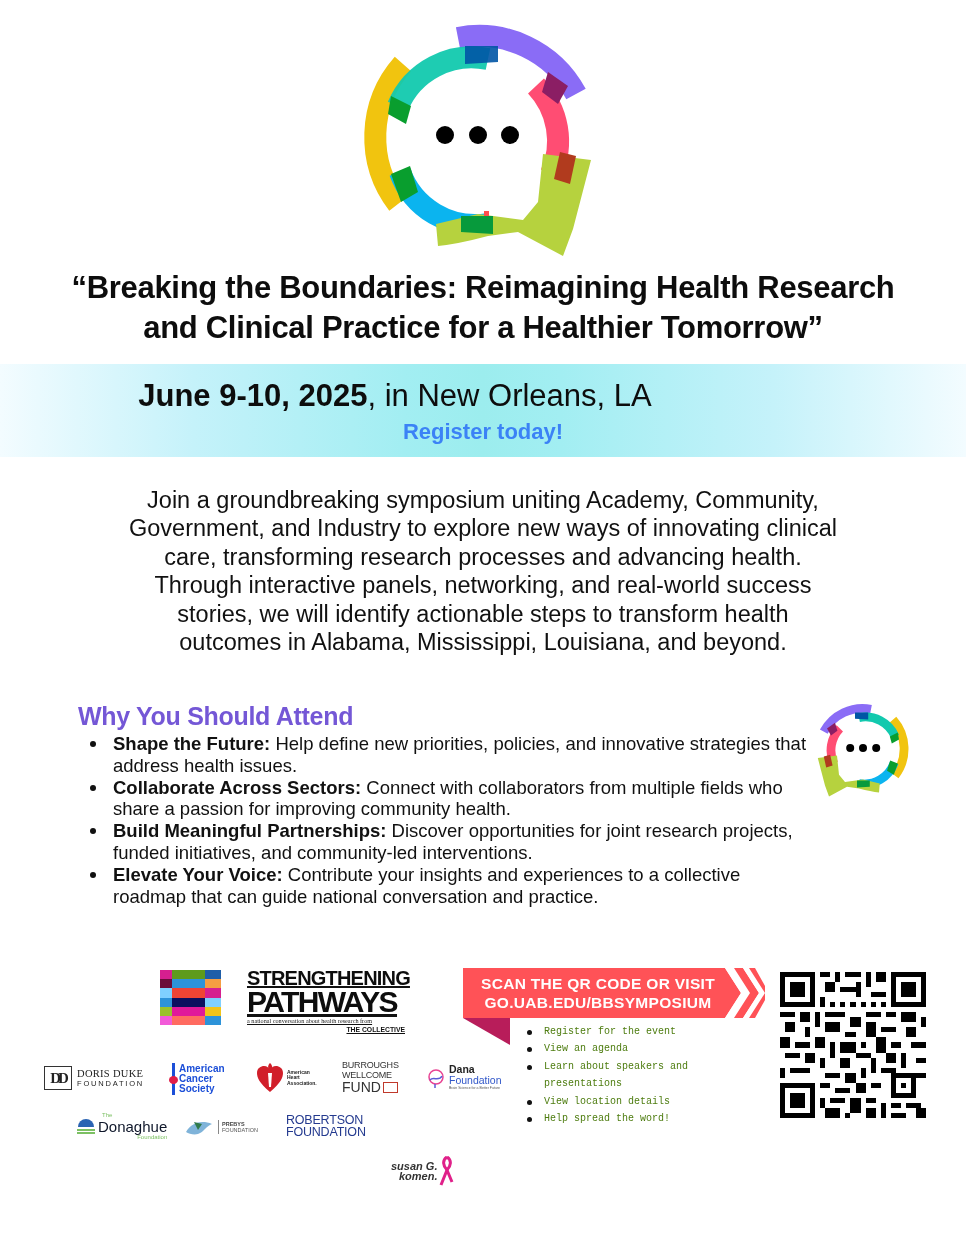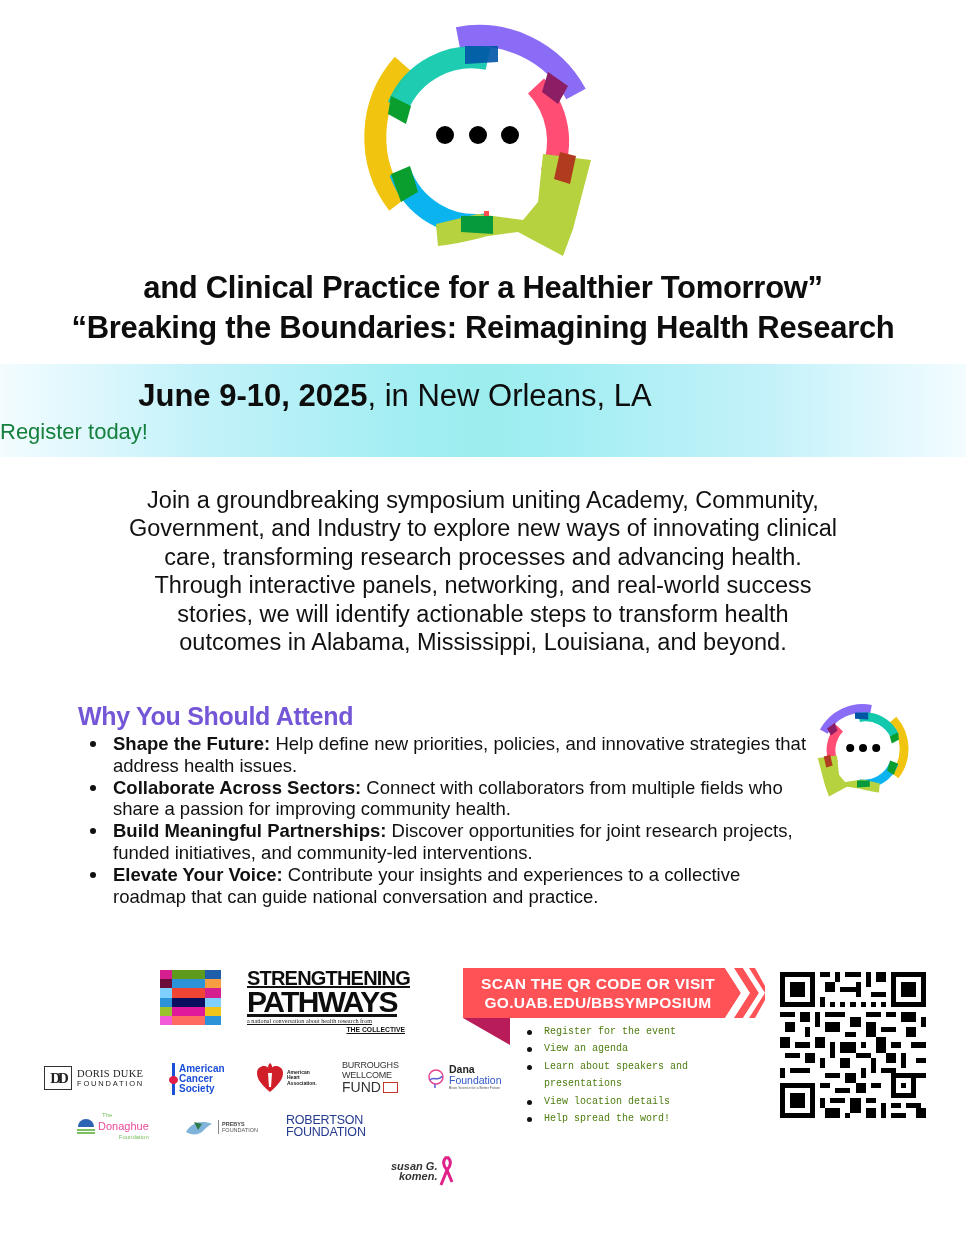--- a/index.html
+++ b/index.html
@@ -13,21 +13,21 @@
 
   
   #title { left: 0; top: 268px; width: 966px; text-align: center; font-weight: bold; font-size: 31px; line-height: 40px; letter-spacing: -0.3px; color: #0d0d0d; }
   #title .line { display: block; }
 
   
   #band { left: 0; top: 364px; width: 966px; height: 93px;
     background: linear-gradient(90deg, #f3fcff 0%, #c5f2fa 20%, #a2eef2 42%, #9cedee 50%, #a2eef2 58%, #c5f2fa 80%, #f3fcff 100%); }
   #band-date { left: 0; top: 376px; width: 790px; text-align: center; font-size: 31px; line-height: 40px; color: #0d0d0d; }
   #band-date b { font-weight: bold; }
-  #band-register { left: 0; top: 416px; width: 966px; text-align: left; font-size: 22px; font-weight: normal; line-height: 32px; color: #15803d; }
+  #band-register { left: 0; top: 416px; width: 966px; text-align: center; font-size: 22px; font-weight: bold; line-height: 32px; color: #3b82f6; }
 
   
   #intro { left: 60px; top: 486px; width: 846px; text-align: center; font-size: 23.5px; line-height: 28.4px; color: #111; }
   #intro span { display: block; }
 
   
   #why-heading { left: 78px; top: 702px; font-size: 25px; font-weight: bold; color: #7457d6; letter-spacing: -0.3px; }
   #why-list { left: 88px; top: 733px; width: 730px; list-style: none; }
   #why-list li { position: relative; padding-left: 25px; font-size: 18.5px; line-height: 21.8px; color: #111; }
   #why-list li::before { content: ""; position: absolute; left: 2px; top: 8px; width: 6px; height: 6px; background: #111; border-radius: 50%; }
@@ -67,21 +67,21 @@
 
   #s-dana { left: 426px; top: 1064px; }
   #s-dana .brain { width: 20px; height: 20px; margin-right: 3px; }
   #s-dana .t1 { font-size: 10.5px; font-weight: bold; color: #222; line-height: 11px; }
   #s-dana .t2 { font-size: 10.5px; color: #3157c9; line-height: 11px; }
   #s-dana .t3 { font-size: 3.5px; color: #555; line-height: 5px; }
 
   #s-donaghue { left: 76px; top: 1112px; }
   #s-donaghue .mark { width: 20px; height: 16px; margin-right: 2px; }
   #s-donaghue .t0 { font-size: 6px; color: #7cc063; line-height: 6px; padding-left: 26px; }
-  #s-donaghue .t1 { font-size: 11px; color: #ec4899; line-height: 13px; }
+  #s-donaghue .t1 { font-size: 15px; color: #0f172a; line-height: 13px; }
   #s-donaghue .t2 { font-size: 6px; color: #7cc063; line-height: 7px; text-align: right; }
 
   #s-prebys { left: 184px; top: 1118px; }
   #s-prebys .mark { width: 30px; height: 18px; margin-right: 4px; }
   #s-prebys .div { width: 1px; height: 14px; background: #888; margin-right: 3px; }
   #s-prebys .t1 { font-size: 5.5px; font-weight: bold; color: #444; line-height: 6px; }
   #s-prebys .t2 { font-size: 5.5px; color: #555; line-height: 6px; }
 
   #s-robertson { left: 286px; top: 1114px; font-size: 12.5px; line-height: 12px; color: #243a8f; letter-spacing: -0.2px; display: block; }
 
@@ -125,22 +125,22 @@
   <path d="M 103 192 L 135 192 L 135 210 L 103 208 Z" fill="#079a3c"></path>
   <path d="M 202 128 L 218 132 L 212 160 L 196 155 Z" fill="#b13b1e"></path>
   <rect x="126" y="187" width="5" height="5" fill="#ff4d4d"></rect>
 
   <circle cx="87" cy="111" r="9" fill="#000"></circle>
   <circle cx="120" cy="111" r="9" fill="#000"></circle>
   <circle cx="152" cy="111" r="9" fill="#000"></circle>
 </svg>
 
 <h1 id="title" class="abs">
+  <span class="line">“Breaking the Boundaries: Reimagining Health Research</span>
   <span class="line">and Clinical Practice for a Healthier Tomorrow”</span>
-  <span class="line">“Breaking the Boundaries: Reimagining Health Research</span>
 </h1>
 
 <div id="band" class="abs"></div>
 <div id="band-date" class="abs"><b>June 9-10, 2025</b><span>, in New Orleans, LA</span></div>
 <div id="band-register" class="abs">Register today!</div>
 
 <p id="intro" class="abs">
   <span>Join a groundbreaking symposium uniting Academy, Community,</span>
   <span>Government, and Industry to explore new ways of innovating clinical</span>
   <span>care, transforming research processes and advancing health.</span>

